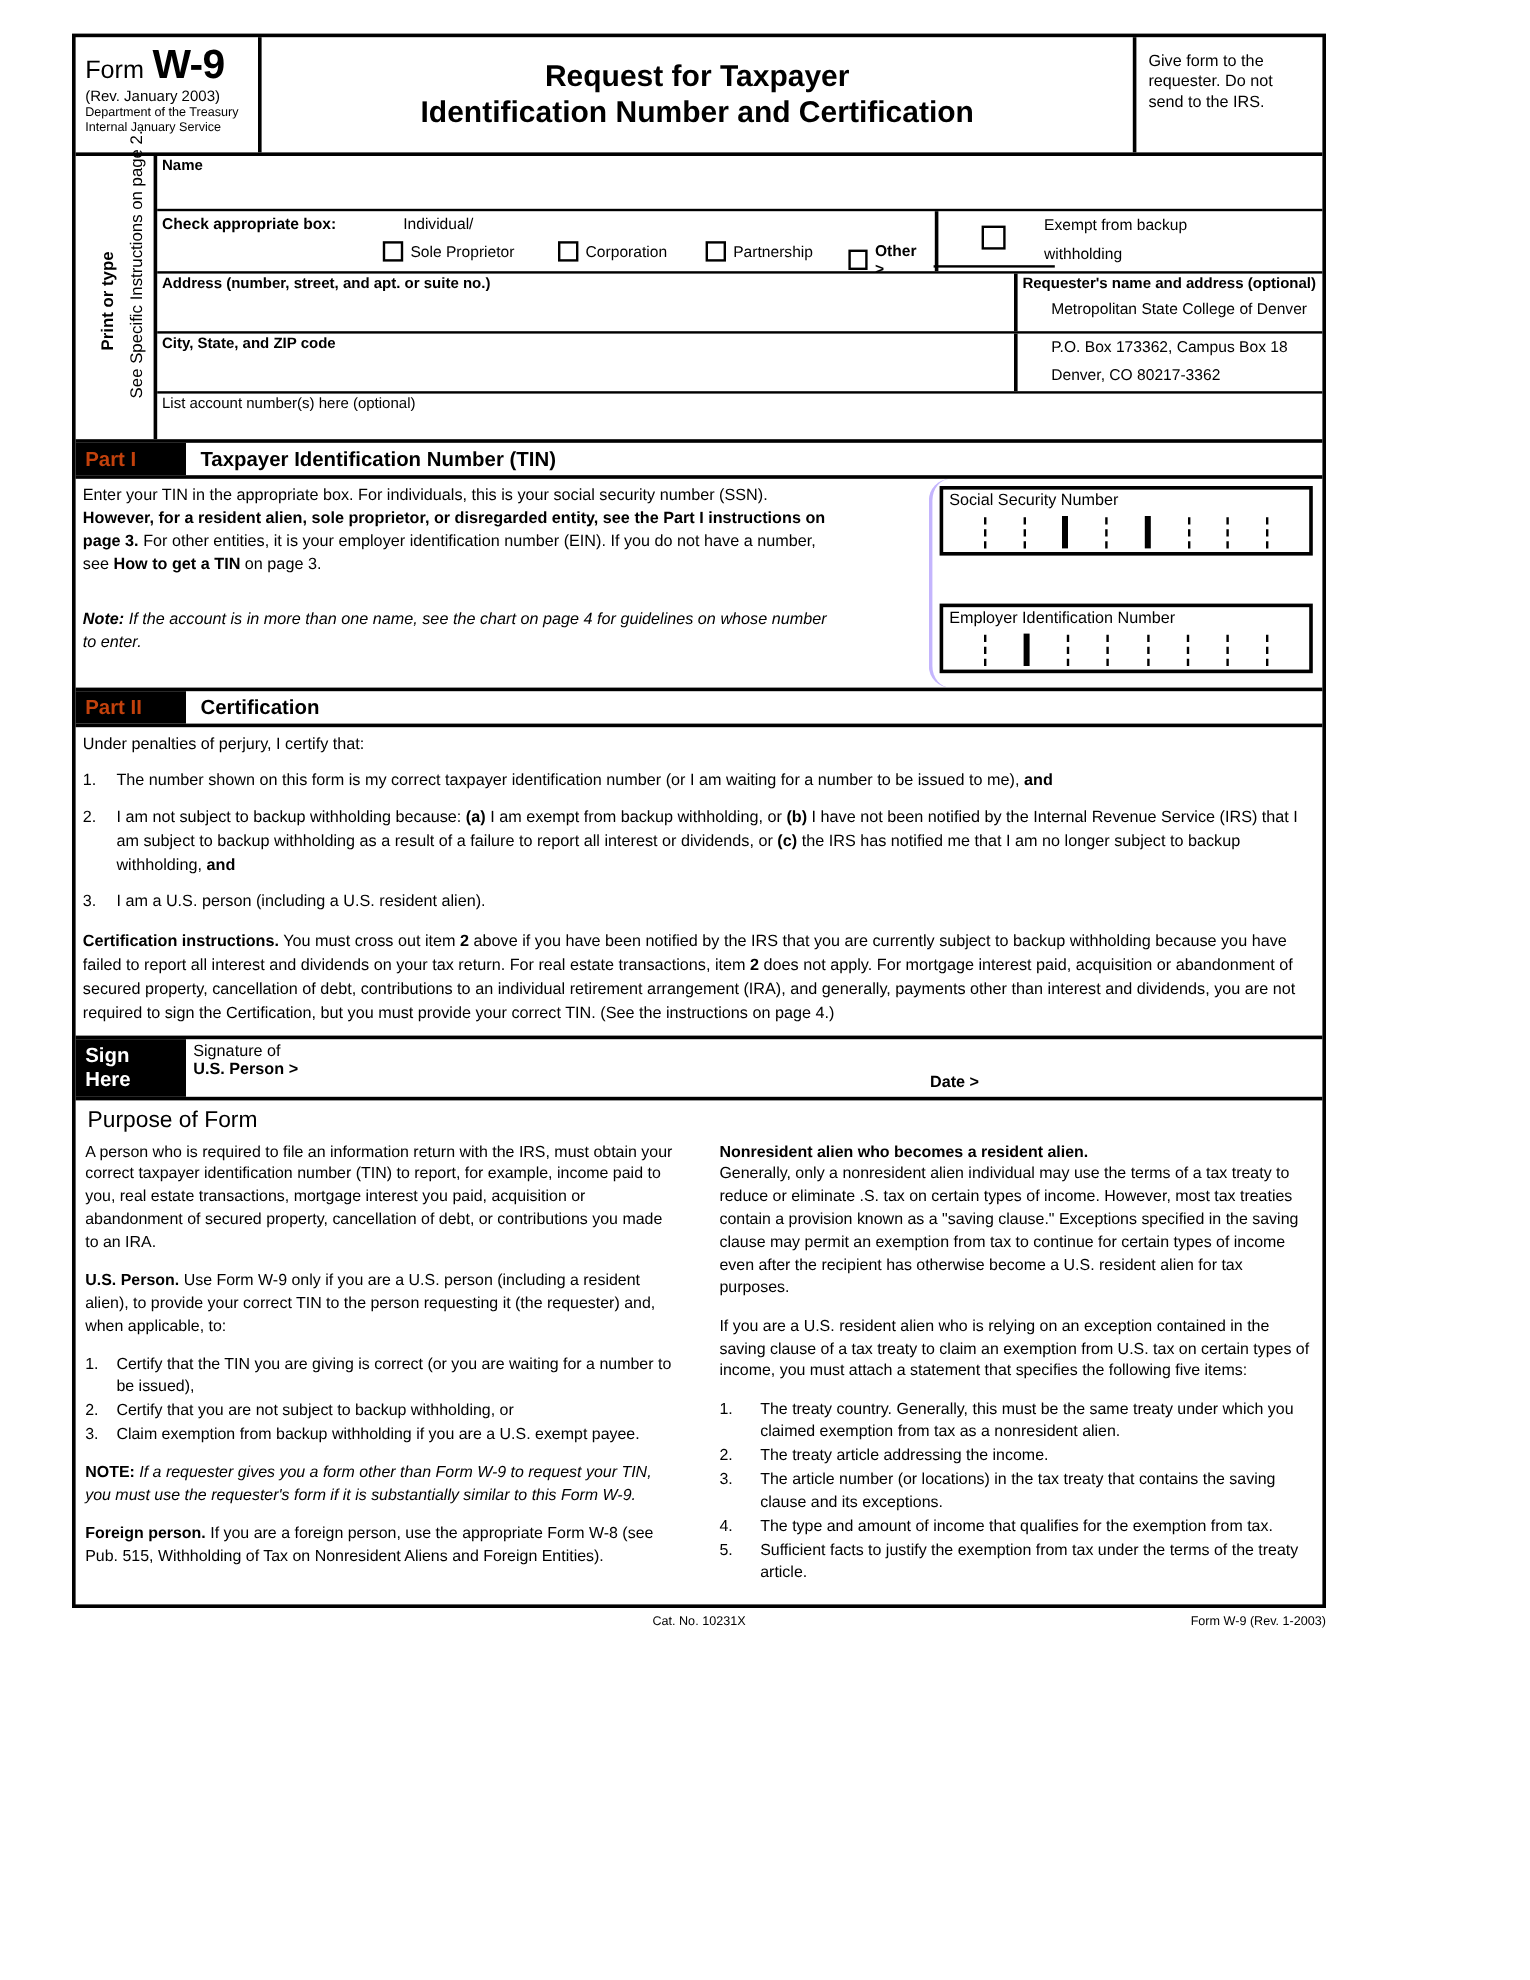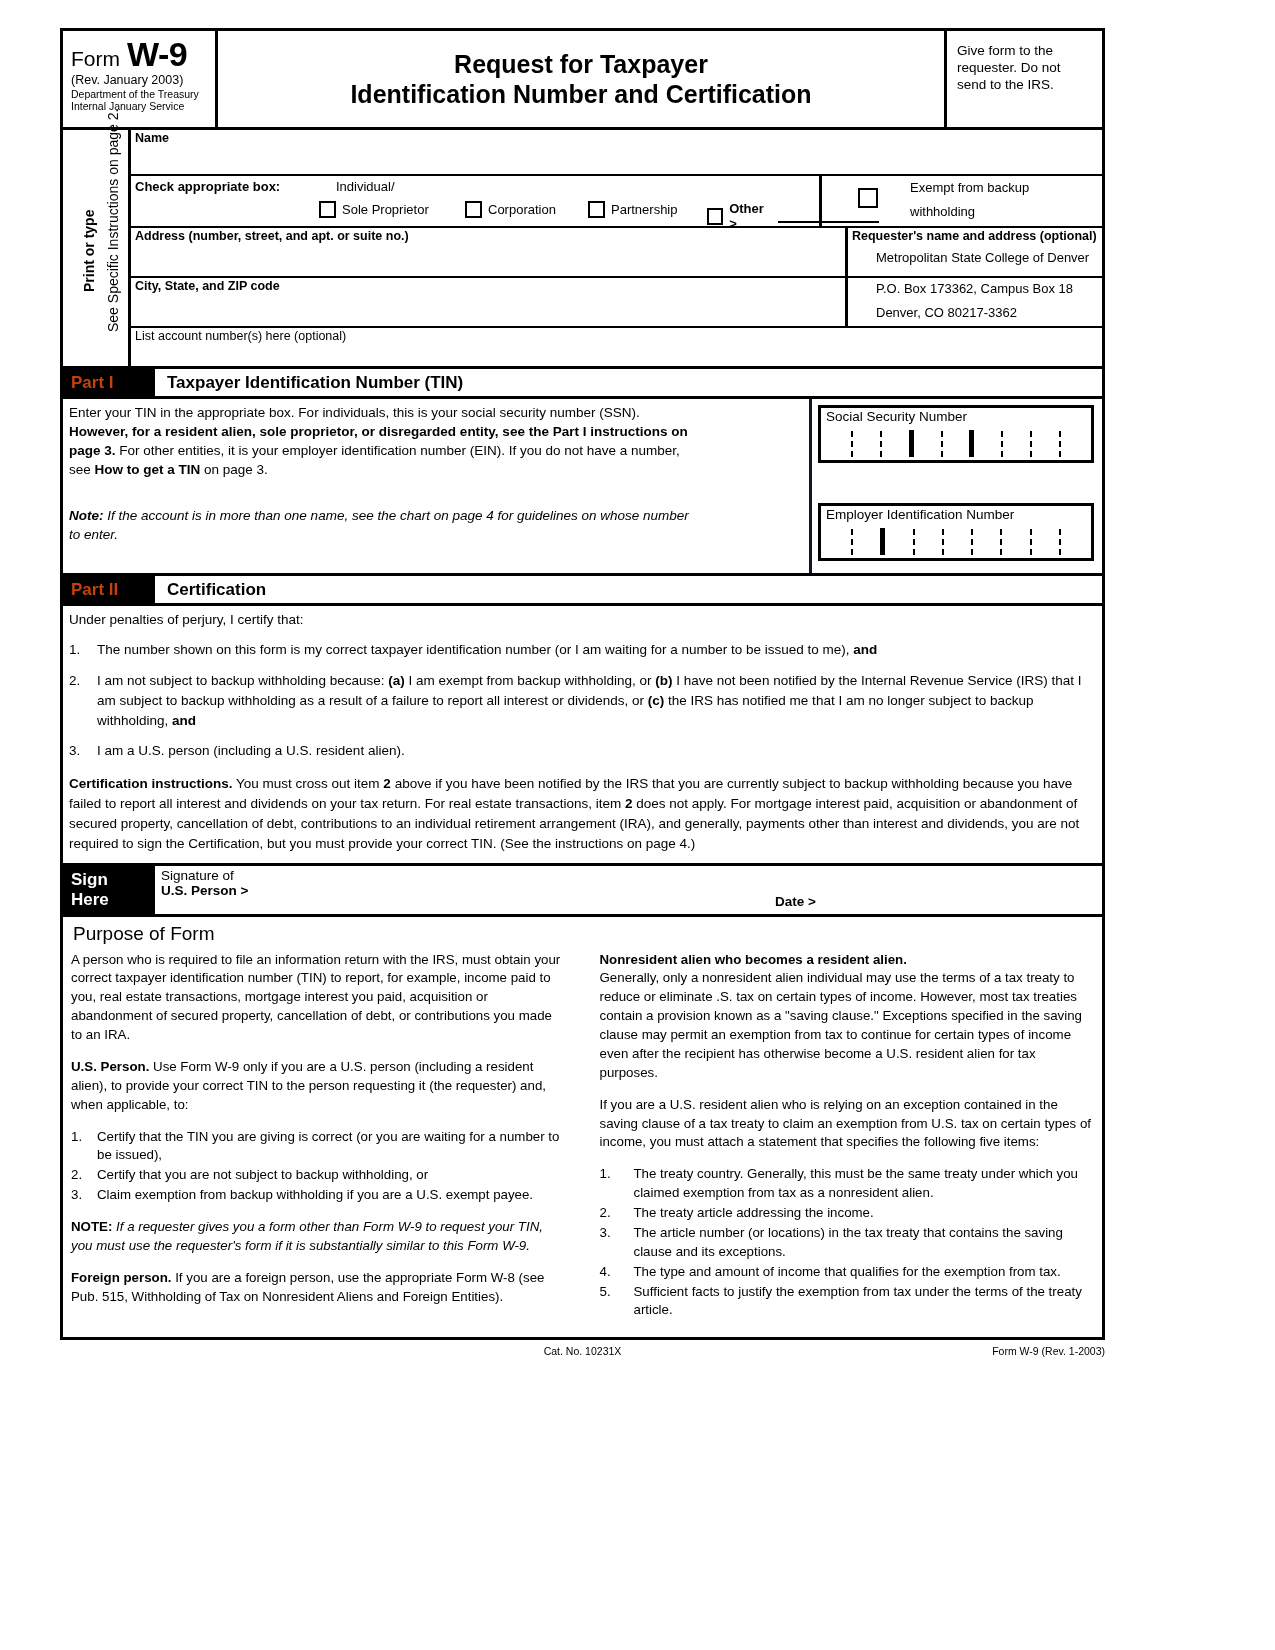--- a/index.html
+++ b/index.html
@@ -52,21 +52,21 @@
   .frow{border-bottom:2px solid #000;box-sizing:border-box;position:relative;}
   .frow:last-child{border-bottom:none;}
   .fl{font-size:12.5px;font-weight:bold;padding:2px 0 0 4px;line-height:1.1;}
   .fl-n{font-size:12.5px;font-weight:normal;padding:2px 0 0 4px;line-height:1.1;}
 
   .r-name{height:46px;}
   .r-bname{height:46px;}
   .r-check{height:52px;}
   .check-inner{display:flex;height:100%;}
   .check-left{flex:1;border-right:3px solid #000;box-sizing:border-box;position:relative;}
-  .check-right{width:280px;box-sizing:border-box;position:relative;}
+  .check-right{width:320px;box-sizing:border-box;position:relative;}
   .cbox{
     display:inline-block;width:17px;height:17px;border:2px solid #000;
     box-sizing:border-box;vertical-align:middle;background:#fff;
   }
   .cb-item{display:inline-flex;align-items:center;gap:6px;font-size:13px;}
   .underline-blank{display:inline-block;width:108px;border-bottom:2px solid #000;height:12px;vertical-align:bottom;}
 
   .r-addr{height:50px;}
   .r-city{height:50px;}
   .addr-split{display:flex;height:100%;}
@@ -78,21 +78,21 @@
   .partbar{display:flex;align-items:stretch;border-top:3px solid #000;border-bottom:3px solid #000;height:27px;}
   .part-tag{
     background:#000;color:#c2410c;font-weight:bold;font-size:17px;
     width:92px;display:flex;align-items:center;padding-left:8px;box-sizing:border-box;
   }
   .part-title{font-weight:bold;font-size:17px;display:flex;align-items:center;padding-left:12px;}
 
   
   .p1{display:flex;border-bottom:3px solid #000;}
   .p1-left{flex:1;padding:4px 8px 20px 6px;box-sizing:border-box;font-size:13.5px;line-height:1.42;}
-  .p1-right{width:293px;border-left:3px solid #0f172a;box-sizing:border-box;padding:6px 8px 6px 6px;}
+  .p1-right{width:328px;border-left:3px solid #c4b5fd;box-sizing:border-box;padding:6px 8px 6px 6px;border-radius:18px;}
   .tinbox{border:3px solid #000;box-sizing:border-box;margin-bottom:6px;background:#fff;}
   .tin-label{font-size:13.5px;padding:1px 0 1px 5px;}
   .tin-grid{display:flex;height:33px;align-items:stretch;padding:0 3px 2px 3px;}
   .tin-cell{flex:1;position:relative;}
   .tin-sep-d{
     width:0;border-left:2px dashed #000;height:26px;align-self:flex-end;margin-bottom:1px;
   }
   .tin-sep-s{
     width:5px;background:#000;height:27px;align-self:flex-end;margin-bottom:1px;
   }

